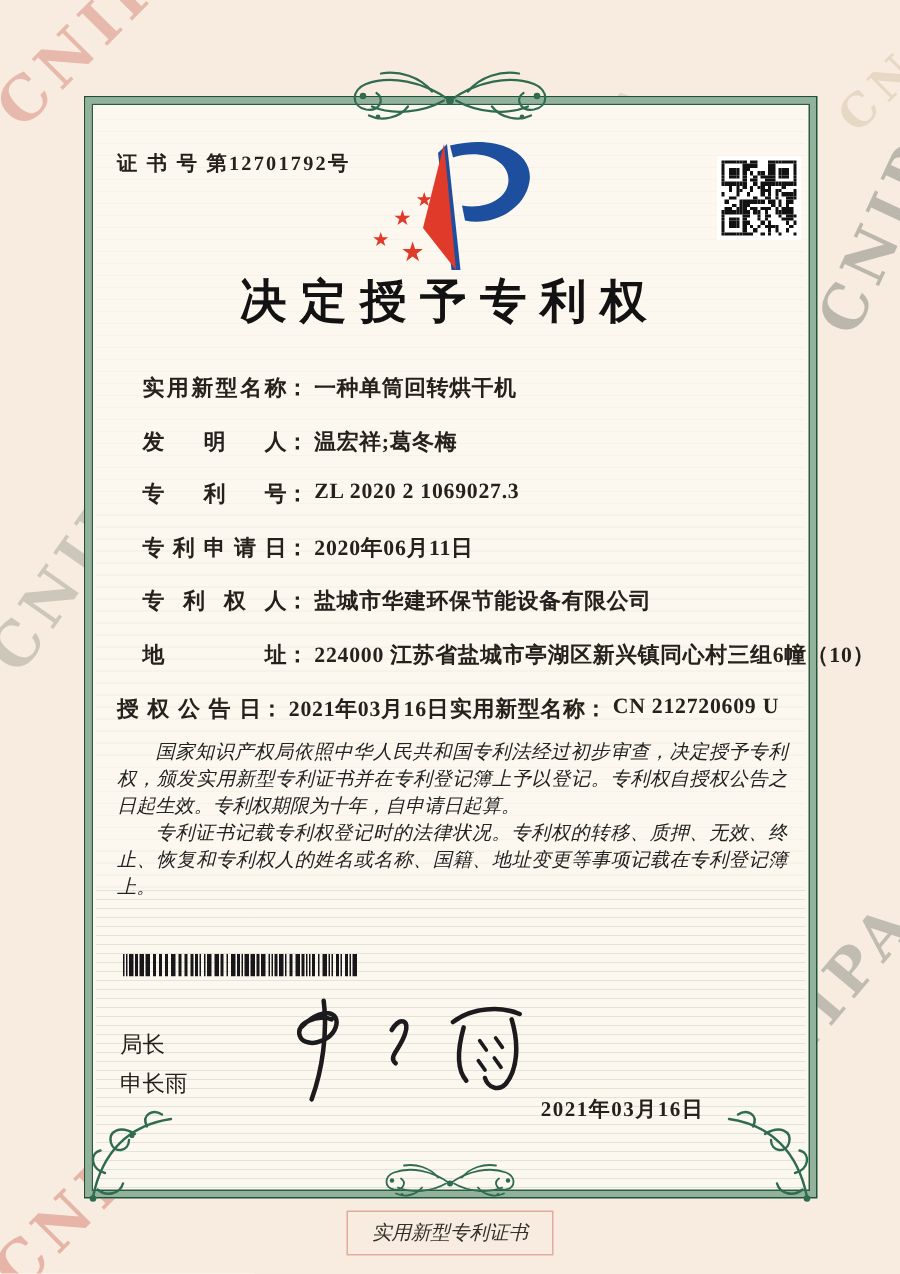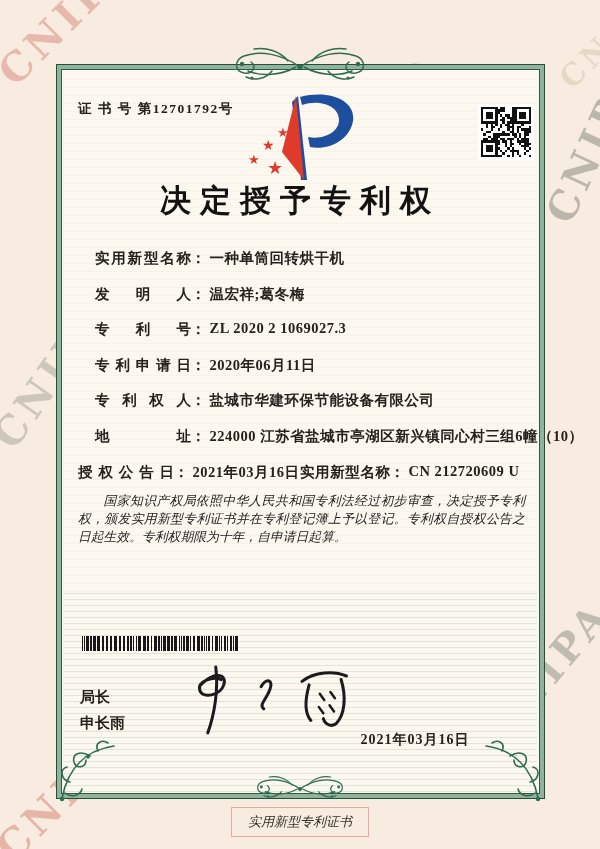--- a/index.html
+++ b/index.html
@@ -46,21 +46,21 @@
   .fcolon{display:inline-block;vertical-align:top;}
   .fvalue{display:inline-block;margin-left:4px;vertical-align:top;letter-spacing:.5px;}
   .grant-row{position:absolute;left:78px;top:463px;width:450px;font-size:14.5px;font-weight:600;white-space:nowrap;}
   .grant-second{position:absolute;left:222px;top:0;}
   .grant-second .flabel{width:90px;}
   .paras{position:absolute;left:78px;top:492px;width:447px;font-size:12.8px;line-height:18px;
          font-style:italic;color:#222;text-align:justify;}
   .paras p{margin:0;text-indent:2em;}
   .barcode{position:absolute;left:82px;top:636px;width:170px;height:15px;white-space:nowrap;overflow:hidden;}
   .barcode i{display:inline-block;height:100%;background:#17171a;vertical-align:top;}
-  .signer{position:absolute;left:80px;top:684px;font-size:15px;font-weight:700;line-height:26px;}
+  .signer{position:absolute;left:80px;top:684px;font-size:15px;font-weight:400;line-height:26px;}
   .signature{position:absolute;left:160px;top:660px;width:220px;height:80px;}
   .issue-date{position:absolute;left:330px;top:731px;width:170px;text-align:center;
               font-size:14px;font-weight:600;letter-spacing:1px;}
   .page-info{position:absolute;left:0;top:776px;width:600px;text-align:center;font-size:12px;font-weight:600;}
   .cont-box{position:absolute;left:50%;top:807px;transform:translateX(-50%);
             border:1px solid #e2ab9f;padding:5px 16px;font-size:13px;font-style:italic;
             color:#33302b;background:transparent;white-space:nowrap;z-index:5;}
 </style>
 </head>
 <body>
@@ -613,20 +613,21 @@
     <span>
       <span class="flabel">授权公告日</span><span class="fcolon">：</span><span class="fvalue">2021年03月16日</span>
     </span>
     <span class="grant-second">
       <span class="flabel">实用新型名称</span><span class="fcolon">：</span><span class="fvalue">CN 212720609 U</span>
     </span>
   </div>
 
   <div class="paras">
     <p>国家知识产权局依照中华人民共和国专利法经过初步审查，决定授予专利权，颁发实用新型专利证书并在专利登记簿上予以登记。专利权自授权公告之日起生效。专利权期限为十年，自申请日起算。</p>
+    <p>专利证书记载专利权登记时的法律状况。专利权的转移、质押、无效、终止、恢复和专利权人的姓名或名称、国籍、地址变更等事项记载在专利登记簿上。</p>
   </div>
 
   <div class="barcode"><i style="width:1px;margin-right:1px"></i><i style="width:1px;margin-right:1px"></i><i style="width:3px;margin-right:1px"></i><i style="width:2px;margin-right:1px"></i><i style="width:3px;margin-right:1px"></i><i style="width:3px;margin-right:2px"></i><i style="width:2px;margin-right:2px"></i><i style="width:2px;margin-right:2px"></i><i style="width:2px;margin-right:2px"></i><i style="width:3px;margin-right:2px"></i><i style="width:2px;margin-right:2px"></i><i style="width:2px;margin-right:2px"></i><i style="width:2px;margin-right:1px"></i><i style="width:2px;margin-right:1px"></i><i style="width:1px;margin-right:2px"></i><i style="width:1px;margin-right:1px"></i><i style="width:3px;margin-right:2px"></i><i style="width:3px;margin-right:1px"></i><i style="width:2px;margin-right:2px"></i><i style="width:1px;margin-right:2px"></i><i style="width:3px;margin-right:1px"></i><i style="width:2px;margin-right:1px"></i><i style="width:1px;margin-right:1px"></i><i style="width:3px;margin-right:1px"></i><i style="width:3px;margin-right:1px"></i><i style="width:2px;margin-right:1px"></i><i style="width:3px;margin-right:2px"></i><i style="width:1px;margin-right:1px"></i><i style="width:1px;margin-right:1px"></i><i style="width:2px;margin-right:1px"></i><i style="width:3px;margin-right:1px"></i><i style="width:1px;margin-right:2px"></i><i style="width:2px;margin-right:2px"></i><i style="width:3px;margin-right:1px"></i><i style="width:2px;margin-right:1px"></i><i style="width:1px;margin-right:1px"></i><i style="width:1px;margin-right:1px"></i><i style="width:2px;margin-right:2px"></i><i style="width:1px;margin-right:2px"></i><i style="width:3px;margin-right:1px"></i><i style="width:1px;margin-right:1px"></i><i style="width:1px;margin-right:2px"></i><i style="width:2px;margin-right:1px"></i><i style="width:1px;margin-right:2px"></i><i style="width:2px;margin-right:1px"></i><i style="width:1px;margin-right:1px"></i><i style="width:3px;margin-right:2px"></i></div>
 
   <div class="signer">
     <div>局长</div>
     <div>申长雨</div>
   </div>
 
   <svg class="signature" viewBox="0 0 220 90">

